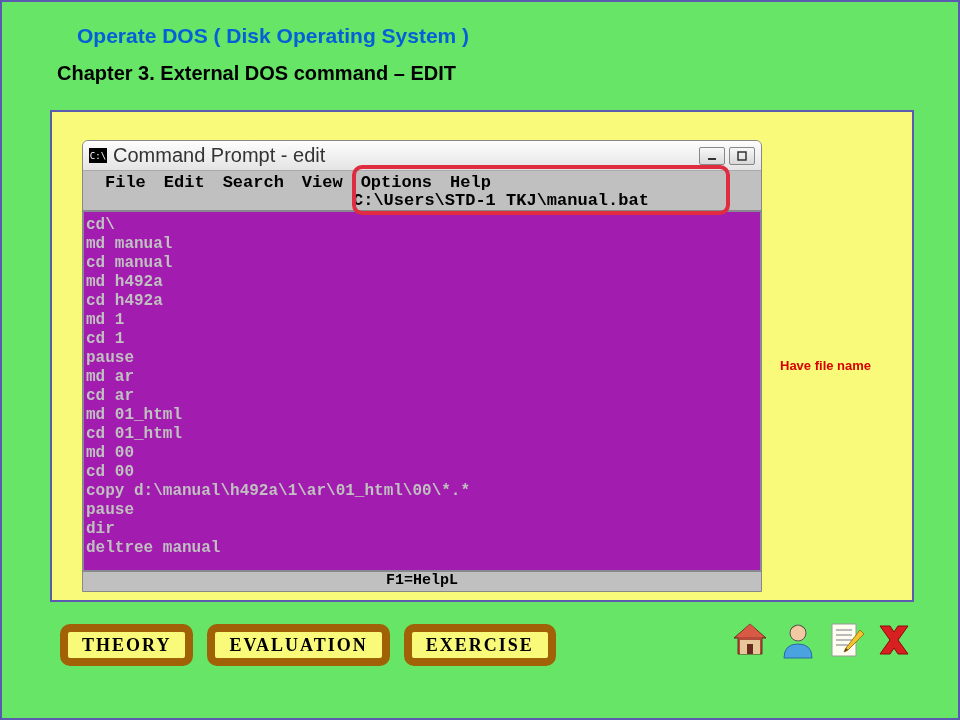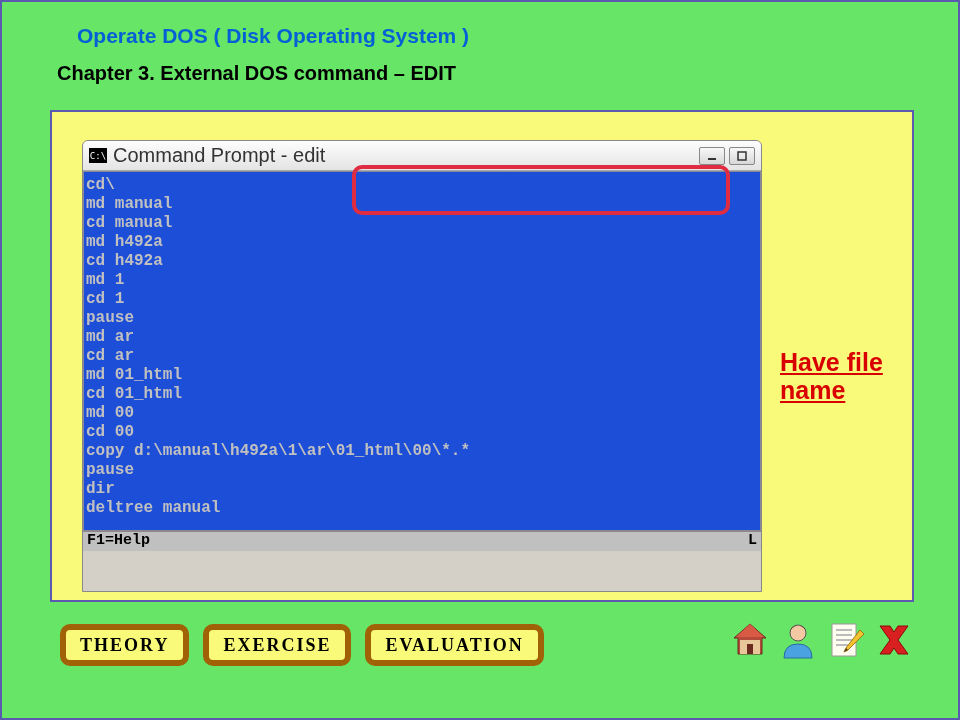--- a/index.html
+++ b/index.html
@@ -100,21 +100,21 @@
     position: absolute;
     border: 4px solid #df2c40;
     border-radius: 10px;
     top: 24px;
     left: 269px;
     width: 378px;
     height: 50px;
     pointer-events: none;
   }
   .editor-body {
-    background: #1d4ed8;
+    background: #a21caf;
     color: #c0c0c0;
     font-family: "Courier New", monospace;
     font-size: 16px;
     font-weight: bold;
     line-height: 19px;
     padding: 4px 2px;
     height: 360px;
     white-space: pre;
     overflow: hidden;
     border: 1px solid #889;
@@ -122,45 +122,44 @@
   .status-bar {
     background: #c0c0c0;
     height: 20px;
     font-family: "Courier New", monospace;
     font-size: 15px;
     font-weight: bold;
     color: #000;
     padding-left: 4px;
     border-top: 1px solid #888;
     display: flex;
-    justify-content: space-between;
+    justify-content: center;
   }
   .annotation {
     position: absolute;
     top: 236px;
     left: 728px;
     color: #d80000;
-    font-size: 25px;
-    font-weight: bold;
-    line-height: 28px;
+    font-size: 13px;
+    font-weight: bold;
+    line-height: 36px;
     width: 120px;
-    text-decoration: underline;
   }
   .bottom-bar {
     position: absolute;
     top: 618px;
     left: 58px;
     width: 850px;
     height: 50px;
     display: flex;
     align-items: center;
   }
   .nav-btn {
     background: #f9f97a;
-    border: 6px solid #a16207;
+    border: 8px solid #a16207;
     border-radius: 10px;
     height: 42px;
     padding: 0 14px;
     font-family: "Wide Latin", Georgia, serif;
     font-weight: bold;
     font-size: 18px;
     letter-spacing: 2px;
     color: #000;
     display: flex; align-items: center;
     margin-right: 14px;
@@ -193,20 +192,31 @@
             <svg width="12" height="12">
               <line x1="2" y1="9" x2="10" y2="9" stroke="#333" stroke-width="2"></line>
             </svg>
           </div>
         <div class="win-btn">
             <svg width="12" height="12">
               <rect x="2" y="2" width="8" height="8" fill="none" stroke="#333" stroke-width="1.5"></rect>
             </svg>
           </div>
       </div>
+    </div>
+    <div class="menu-bar">
+      <div class="menu-row">
+        <span>File</span>
+        <span>Edit</span>
+        <span>Search</span>
+        <span>View</span>
+        <span>Options</span>
+        <span>Help</span>
+      </div>
+      <div class="path-row">C:\Users\STD-1 TKJ\manual.bat</div>
     </div>
     <div class="editor-body">cd\
 md manual
 cd manual
 md h492a
 cd h492a
 md 1
 cd 1
 pause
 md ar
@@ -223,22 +233,22 @@
       <span>F1=Help</span>
       <span style="padding-right:4px">L</span>
     </div>
     <div class="highlight-box"></div>
   </div>
   <div class="annotation">Have file name</div>
 </div>
 
 <div class="bottom-bar">
   <div class="nav-btn">Theory</div>
+  <div class="nav-btn">Evaluation</div>
   <div class="nav-btn">Exercise</div>
-  <div class="nav-btn">Evaluation</div>
 </div>
 
 <div class="icon-row">
   <svg class="icn" viewBox="0 0 40 40">
     <polygon points="20,4 4,18 8,18 8,34 32,34 32,18 36,18" fill="#b5493a" stroke="#6a2a20" stroke-width="1"></polygon>
     <rect x="10" y="20" width="20" height="14" fill="#e8c89a"></rect>
     <rect x="17" y="24" width="6" height="10" fill="#6a2a20"></rect>
     <polygon points="20,4 6,17 34,17" fill="#d85a44"></polygon>
   </svg>
   <svg class="icn" viewBox="0 0 40 40">

